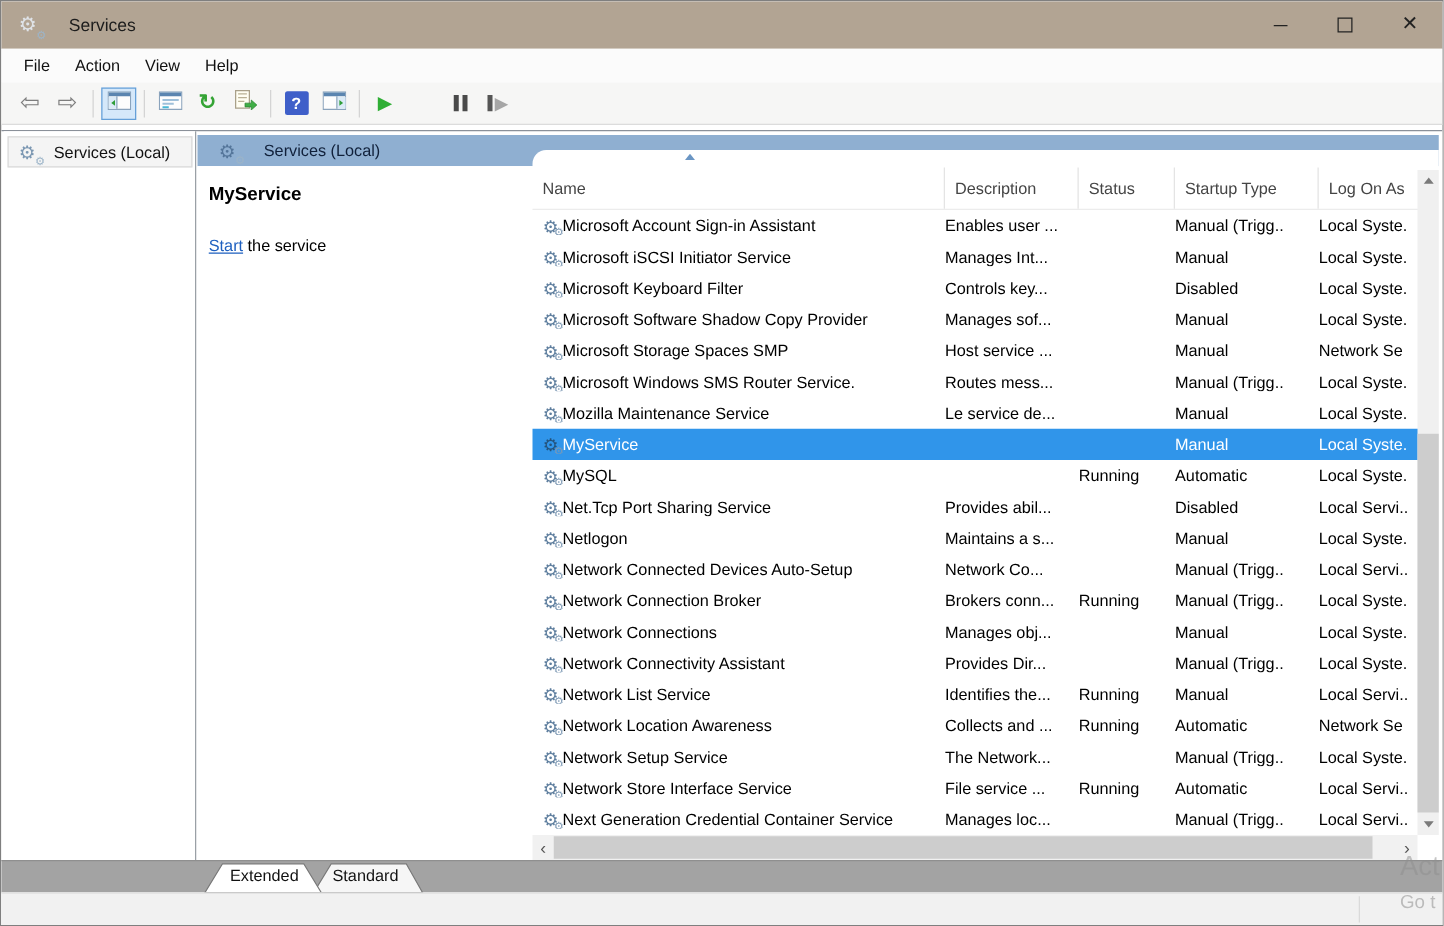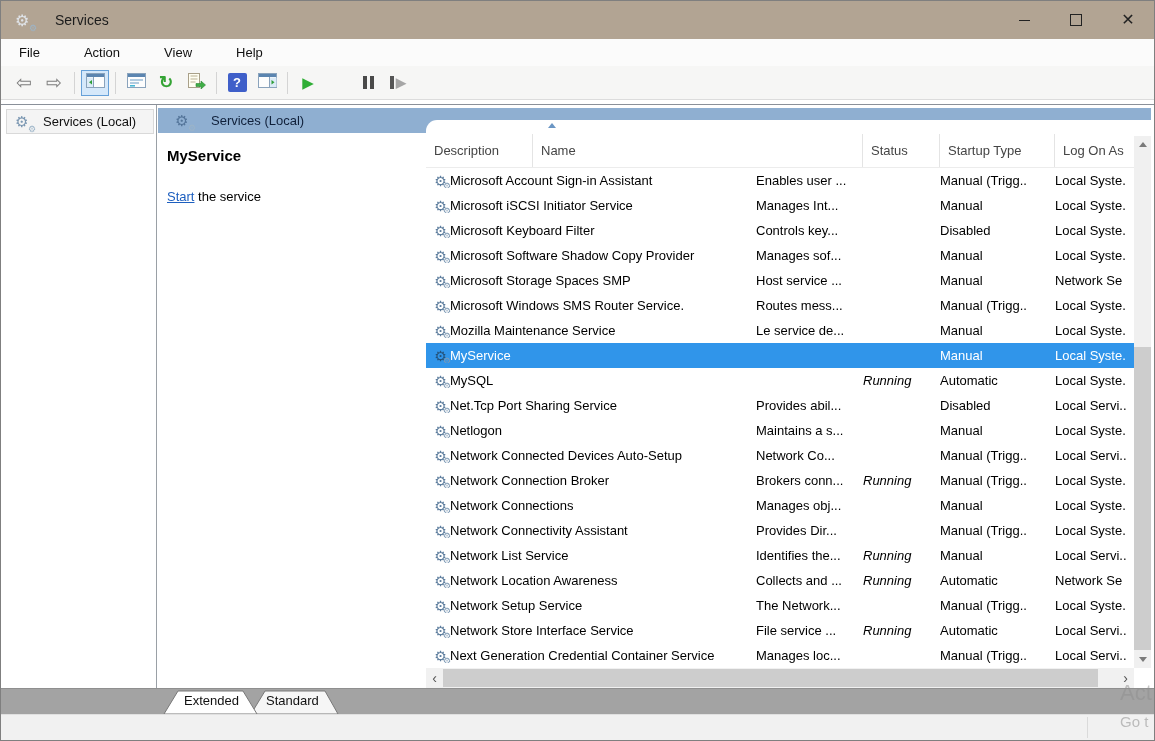--- a/index.html
+++ b/index.html
@@ -10,21 +10,21 @@
   .titlebar { position:absolute; top:0; left:0; right:0; height:38px; background:var(--c-titlebar,#b2a493); display:flex; align-items:center; }
   .titlebar .app-icon { margin-left:14px; font-size:16px; color:#dfe3e8; position:relative; width:20px; }
   .titlebar .title { margin-left:20px; font-size:14px; color:#1c1c1c; }
   .win-controls { position:absolute; right:0; top:0; height:38px; display:flex; }
   .win-btn { width:52px; height:38px; display:flex; align-items:center; justify-content:center; cursor:default; }
   .glyph-min { width:11px; height:1px; background:#222; }
   .glyph-max { width:12px; height:12px; border:1px solid #222; }
   .glyph-close { font-size:16px; color:#222; line-height:1; }
 
   
-  .menubar { position:absolute; top:38px; left:0; right:0; height:27px; background:#fbfbfb; display:flex; align-items:center; padding-left:8px;gap:24px; }
+  .menubar { position:absolute; top:38px; left:0; right:0; height:27px; background:#fbfbfb; display:flex; align-items:center; padding-left:8px; }
   .menu-item { font-size:13px; color:#111; padding:4px 10px; }
 
   
   .toolbar { position:absolute; top:65px; left:0; right:0; height:34px; background:#f6f6f5; border-bottom:1px solid #dcdcdc; display:flex; align-items:center; padding-left:8px; }
   .tool-btn { width:28px; height:26px; display:flex; align-items:center; justify-content:center; border:1px solid transparent; margin:0 1px; }
   .tool-btn.active { background:#d5e8fa; border:1px solid #66a0d8; }
   .tool-sep { width:1px; height:22px; background:#d4d4d4; margin:0 5px; }
   .ic-arrow { font-size:19px; color:#7e7e7e; line-height:1; }
   .ic-refresh { font-size:17px; color:#35a435; font-weight:bold; line-height:1; }
   .ic-help { width:19px; height:19px; background:#3f5fc9; color:#fff; font-weight:bold; font-size:13px; display:flex; align-items:center; justify-content:center; border-radius:2px; }
@@ -59,21 +59,21 @@
   .col-h:last-child { border-right:none; }
   .sort-arrow { position:absolute; left:122px; top:3px; width:0; height:0; border-left:4px solid transparent; border-right:4px solid transparent; border-bottom:5px solid #6b96c4; }
 
   .rows { position:absolute; left:0; top:48px; width:709px; }
   .row { height:25px; display:flex; align-items:center; font-size:13px; color:#000; }
   .row.selected { background:var(--c-sel,#3095ea); color:#fff; }
   .cell { overflow:hidden; white-space:nowrap; flex:none; }
   .c-name { width:330px; display:flex; align-items:center; padding-left:6px; }
   .c-name .txt { margin-left:1px; }
   .c-desc { width:107px; }
-  .c-status { width:77px;font-style:italic; }
+  .c-status { width:77px; }
   .c-startup { width:115px; }
   .c-logon { width:80px; }
 
   .svc-gear { position:relative; display:inline-block; width:17px; font-size:14px; color:#5e7e9e; line-height:1; text-align:center; flex:none; }
   .svc-gear i { position:absolute; right:-2px; bottom:-3px; font-style:normal; font-size:9px; color:#7d99b4; }
   .row.selected .svc-gear { color:#24537c; }
   .tree-gear { font-size:15px; color:#7b97b2; position:relative; width:19px; }
   .tree-gear i, .hdr-gear i, .titlebar .app-icon i { position:absolute; right:-2px; bottom:-3px; font-style:normal; font-size:9px; color:#9cb4c8; }
   .hdr-gear { font-size:15px; color:#54759a; position:relative; width:19px; }
 
@@ -228,22 +228,22 @@
 
         <div class="info">
           <div class="svc-title">MyService</div>
           <div class="action-line">
             <a href="#">Start</a><span> the service</span>
           </div>
         </div>
 
         <div class="listpanel">
           <div class="cols" id="cols">
+              <div class="col-h" style="width: 330px;">Name</div>
               <div class="col-h" style="width: 107px;">Description</div>
-              <div class="col-h" style="width: 330px;">Name</div>
               <div class="col-h" style="width: 77px;">Status</div>
               <div class="col-h" style="width: 115px;">Startup Type</div>
               <div class="col-h" style="width: 80px;">Log On As</div>
             </div>
           <div class="sort-arrow"></div>
           <div class="rows" id="rows">
               <div class="row">
                 <div class="cell c-name">
                   <span class="svc-gear">⚙<i>⚙</i></span>
                   <span class="txt">Microsoft Account Sign-in Assistant</span>

